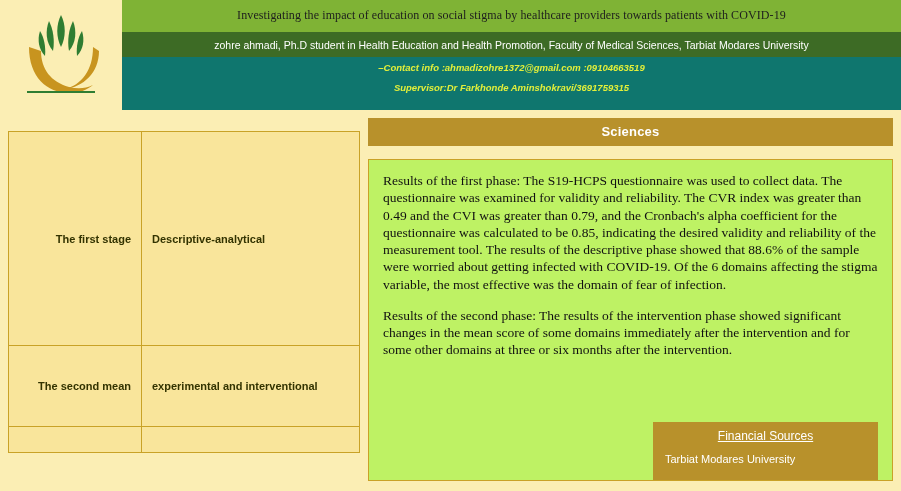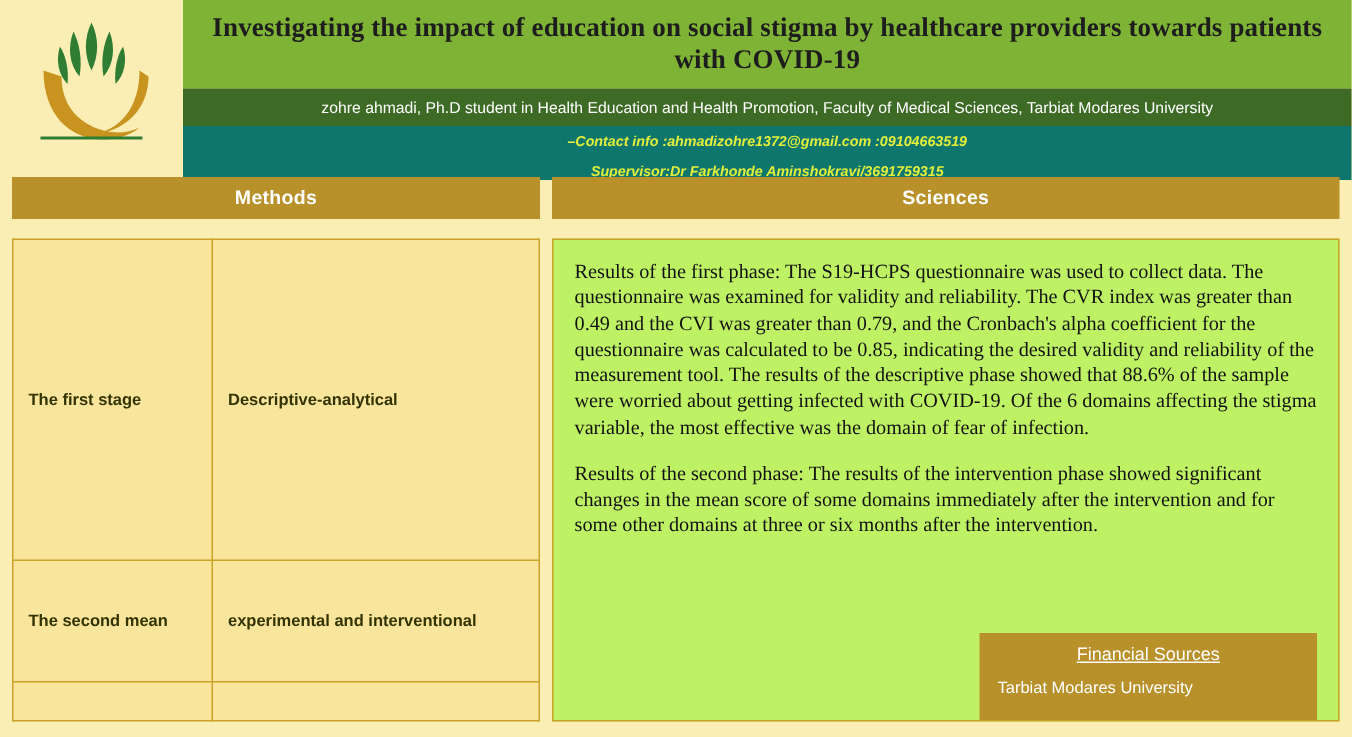--- a/index.html
+++ b/index.html
@@ -40,22 +40,22 @@
     display: block;
   }
   .header-right {
     flex: 1;
     display: flex;
     flex-direction: column;
   }
   .title-bar {
     background: #7fb335;
     color: #1d1d1d;
-    font-weight: bold;
-    font-size: 18px;
+    font-weight: normal;
+    font-size: 12px;
     text-align: center;
     padding: 8px 6px 9px 6px;
     letter-spacing: 0.1px;
     font-family: "Liberation Serif", serif;
   }
   .author-bar {
     background: #3d6b25;
     color: #ffffff;
     text-align: center;
     font-size: 10.5px;
@@ -120,21 +120,21 @@
   .methods-table td {
     border: 1px solid #c9a227;
     color: #333300;
     font-size: 11px;
     font-weight: bold;
     padding: 6px 10px;
     vertical-align: middle;
   }
   .methods-table td.stage-cell {
     width: 112px;
-    text-align: left;
+    text-align: right;
     margin-top: 31px;
   }
   .methods-table tr.row-1 { height: 212px; }
   .methods-table tr.row-2 { height: 80px; }
   .methods-table tr.row-3 { height: 26px; }
   .methods-table tr.row-3 td {
     border-left: 1px solid #c9a227;
     border-right: 1px solid #c9a227;
     border-bottom: 1px solid #c9a227;
   }
@@ -214,21 +214,20 @@
       <div class="contact-bar">
         <div class="contact-line">–Contact info :ahmadizohre1372@gmail.com :09104663519</div>
         <div class="contact-line second">Supervisor:Dr Farkhonde Aminshokravi/3691759315</div>
       </div>
     </div>
   </div>
 
   <div class="body-area">
 
     <div class="col-left">
-      <div class="section-head">Methods</div>
 
       <table class="methods-table">
         <tbody>
             <tr class="row-1">
           <td class="stage-cell">The first stage</td>
           <td>Descriptive-analytical</td>
         </tr>
         <tr class="row-2">
           <td class="stage-cell">The second mean</td>
           <td>experimental and interventional</td>

